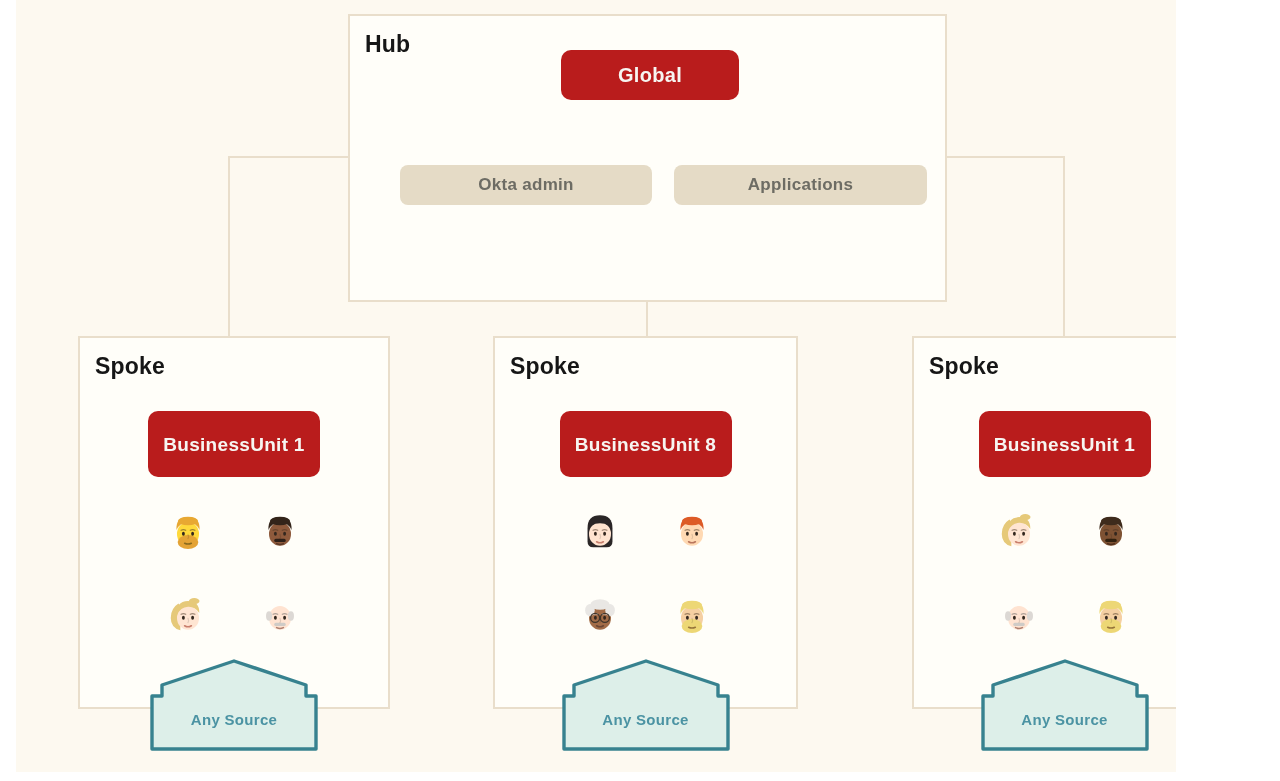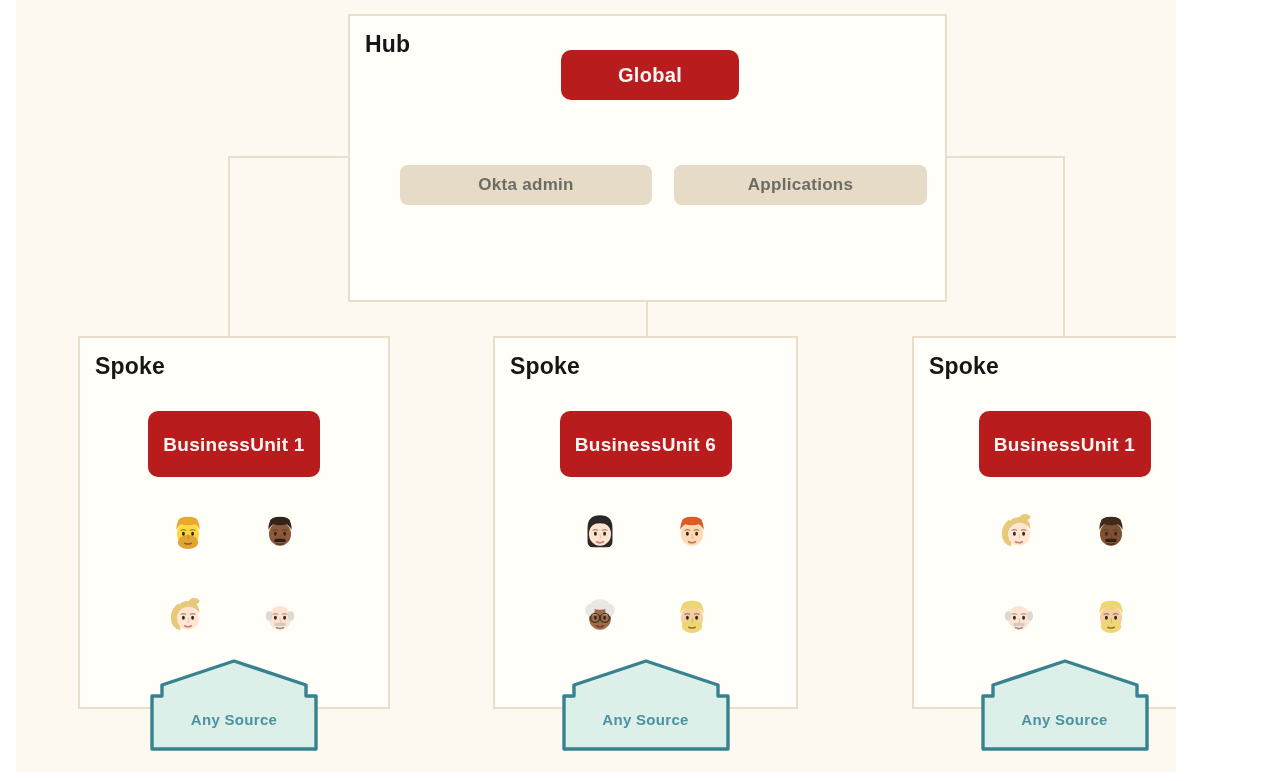--- a/index.html
+++ b/index.html
@@ -120,21 +120,21 @@
     <path d="M84 3 L156 27 L156 38 L166 38 L166 91 L2 91 L2 38 L12 38 L12 27 Z" fill="#ddefe9" stroke="#37828f" stroke-width="3.4" stroke-linejoin="round"></path>
   </svg></div>
       <div class="arrow-label">Any Source</div>
     </div>
   </div>
 
   <div class="box spoke-box-2">
     <div class="box-label">Spoke</div>
     <div class="dark-btn bu-btn">
       <span>Business</span>
-      <span>Unit 6</span>
+      <span>Unit 8</span>
     </div>
     <div class="people">
         <div class="person"><svg viewBox="0 0 48 48" width="46" height="46">
             <path d="M11 21 Q11 7.5 24 7.5 Q37 7.5 37 21 L37 35 Q37 41 31 41 L17 41 Q11 41 11 35 Z" fill="#2B2627"></path>
             <ellipse cx="24" cy="27" rx="11.5" ry="12.5" fill="#FFE3CF"></ellipse>
             <path d="M12 26 Q11 9 24 9 Q37 9 36 26 Q35 16 24 16 Q13 16 12 26 Z" fill="#2B2627"></path>
             <path d="M20.5 35.2 Q24 37.4 27.5 35.2" stroke="#c67f6e" stroke-width="1.7" fill="none" stroke-linecap="round"></path>
             <ellipse cx="19.2" cy="26.8" rx="1.5" ry="2.1" fill="#33271e"></ellipse>
             <ellipse cx="28.8" cy="26.8" rx="1.5" ry="2.1" fill="#33271e"></ellipse>
             <path d="M16.8 23.2 Q19.2 22 21.6 23.2" stroke="rgba(70,50,32,0.5)" stroke-width="1.3" fill="none" stroke-linecap="round"></path>

